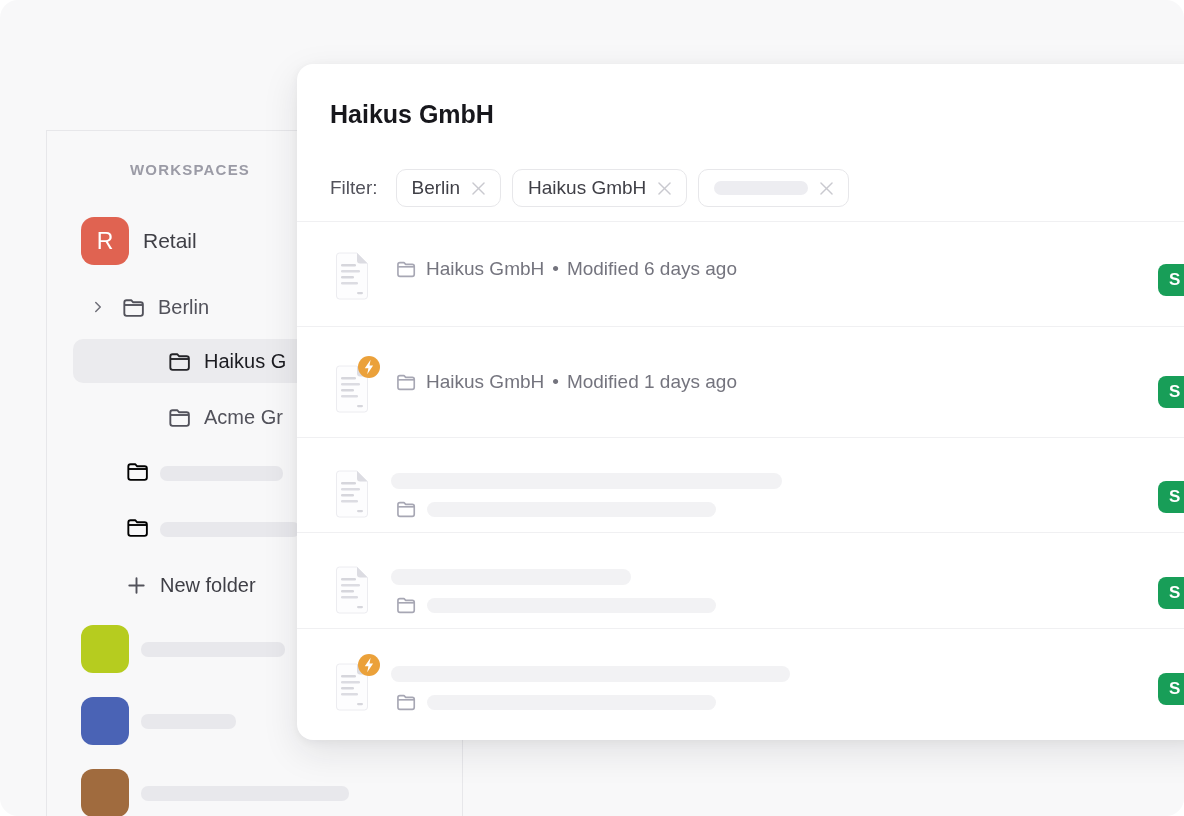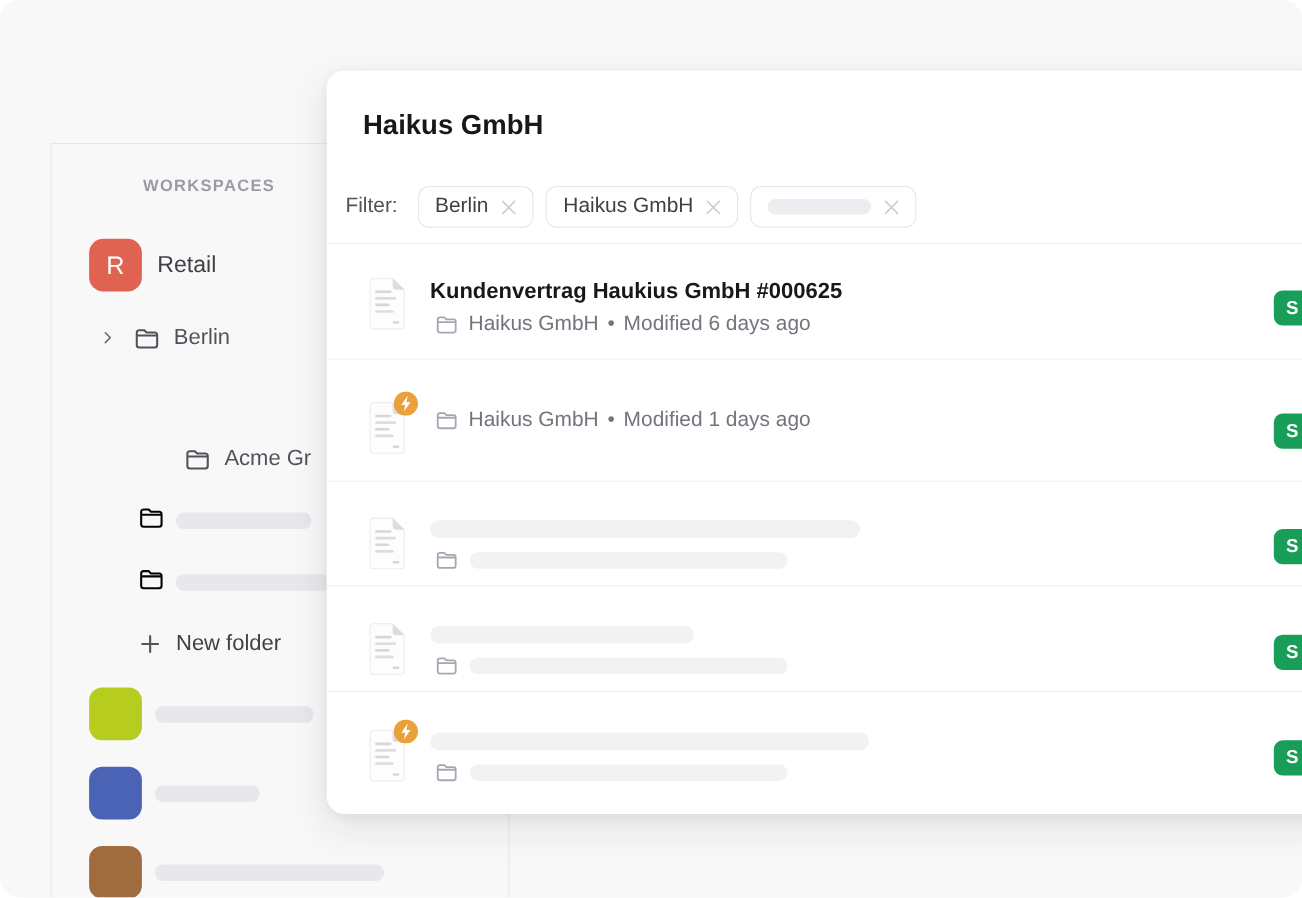--- a/index.html
+++ b/index.html
@@ -44,21 +44,21 @@
   .sb-wsq-row .skel-bar { margin-left:12px; }
 
   
   .modal {
     position:absolute; left:297px; top:64px; width:920px; height:676px;
     background:#ffffff; border-radius:16px;
     box-shadow:0 12px 36px rgba(25,25,35,.10), 0 2px 10px rgba(25,25,35,.05);
   }
   .m-title { position:absolute; left:33px; top:36px; font-size:25px; font-weight:700; color:#17171c; }
 
-  .filter-row { position:absolute; left:17px; top:104px; height:40px; display:flex; align-items:center; }
+  .filter-row { position:absolute; left:33px; top:104px; height:40px; display:flex; align-items:center; }
   .filter-label { font-size:19px; color:#52525b; margin-right:18px; }
   .chip { display:flex; align-items:center; height:38px; border:1.5px solid #e7e7ea; border-radius:10px;
     background:#fff; padding:0 12px 0 15px; margin-right:11px; font-size:19px; color:#3f3f46; }
   .chip .x { display:flex; margin-left:9px; color:#c9c9cf; cursor:pointer; }
   .chip .chip-skel { width:94px; height:14px; background:#ededf1; border-radius:7px; }
 
   .m-divider { position:absolute; left:0; right:0; height:0; border-top:1px solid #f0f0f2; }
 
   .doc-row { position:absolute; left:37px; right:80px; display:flex; align-items:flex-start; }
   .doc-ic { position:relative; width:36px; height:48px; flex:none; margin-right:21px; }
@@ -129,20 +129,28 @@
           </svg>
         </span>
       <span class="ficon">
           <svg width="25" height="25" viewBox="0 0 24 24">
             <use href="#i-folder"></use>
           </svg>
         </span>
       <span>Berlin</span>
     </div>
 
+    <div class="sb-row sb-selected">
+      <span class="ficon">
+          <svg width="25" height="25" viewBox="0 0 24 24">
+            <use href="#i-folder"></use>
+          </svg>
+        </span>
+      <span>Haikus G</span>
+    </div>
 
     <div class="sb-row sb-acme">
       <span class="ficon">
           <svg width="25" height="25" viewBox="0 0 24 24">
             <use href="#i-folder"></use>
           </svg>
         </span>
       <span>Acme Gr</span>
     </div>
 
@@ -219,21 +227,20 @@
     <div class="m-divider" style="top:468px"></div>
     <div class="m-divider" style="top:564px"></div>
 
     <div class="doc-row" style="top:158px;padding-top:30px">
       <div class="doc-ic">
         <svg width="36" height="48" viewBox="0 0 36 48">
             <use href="#i-doc"></use>
           </svg>
       </div>
       <div class="doc-content">
-        <div class="doc-title">Kundenvertrag Haukius GmbH #000625</div>
         <div class="doc-meta">
           <span class="ficon">
               <svg width="22" height="22" viewBox="0 0 24 24">
                 <use href="#i-folder"></use>
               </svg>
             </span>
           <span>Haikus GmbH</span>
           <span class="dot">•</span>
           <span>Modified 6 days ago</span>
         </div>

